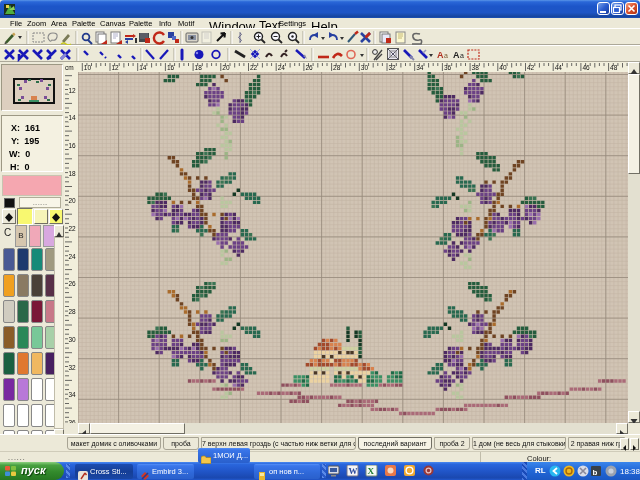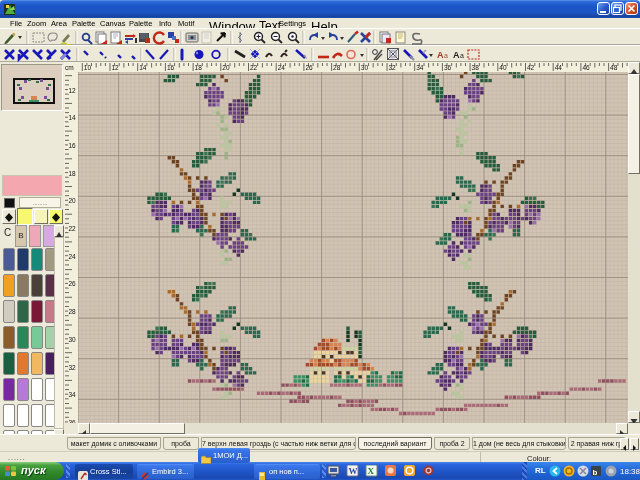--- a/index.html
+++ b/index.html
@@ -251,20 +251,26 @@
           <rect x="26" y="14" width="3" height="2"></rect>
           <rect x="34" y="16" width="3" height="2"></rect>
           <rect x="15" y="19" width="3" height="2"></rect>
           <rect x="46" y="19" width="3" height="2"></rect>
           <rect x="16" y="34" width="3" height="2"></rect>
           <rect x="45" y="34" width="3" height="2"></rect>
         </g>
    <rect x="29" y="31" width="6" height="4" fill="#d8824e"></rect>
    <rect x="27" y="35" width="10" height="2" fill="#3b9065"></rect>
   </svg>
+ </div>
+ <div class="abs sunken" style="left:1px;top:53px;width:62px;height:57px;background:#f4f1e1;font-weight:bold;font-size:9px;color:#000">
+  <div class="abs" style="left:9px;top:7px">X:&nbsp; 161</div>
+  <div class="abs" style="left:9px;top:20px">Y:&nbsp; 195</div>
+  <div class="abs" style="left:7px;top:33px">W:&nbsp; 0</div>
+  <div class="abs" style="left:8px;top:46px">H:&nbsp; 0</div>
  </div>
  <div class="abs" style="left:2px;top:113px;width:60px;height:21px;background:#f5a7b0;border:1px solid #c8c4b0"></div>
  <div class="abs" style="left:4px;top:136px;width:11px;height:10px;background:#111;border:1px solid #666"></div>
  <div class="abs" style="left:19px;top:135px;width:42px;height:11px;background:#f8f5e8;border:1px solid #b0ac98;font-size:6px;color:#333;line-height:10px;text-align:center">.........</div>
  <div class="abs btn3d" style="left:2px;top:147px;width:14px;height:15px"><svg width="12" height="13">
         <path d="M6 2 L10 6.5 L6 11 L2 6.5 Z" fill="#111"></path>
       </svg></div>
  <div class="abs" style="left:17px;top:146px;width:16px;height:17px;background:#f8f870;border:1px solid;border-color:#716f64 #fff #fff #716f64"></div>
  <div class="abs btn3d" style="left:34px;top:147px;width:14px;height:15px;background:#f6f4b8"></div>
  <div class="abs btn3d" style="left:49px;top:147px;width:14px;height:15px;background:#f8f870"><svg width="12" height="13">

